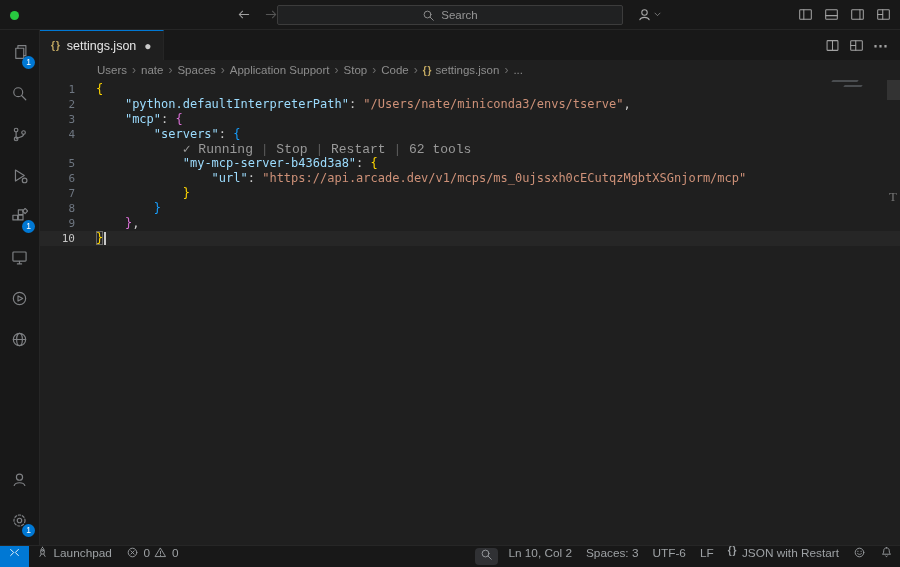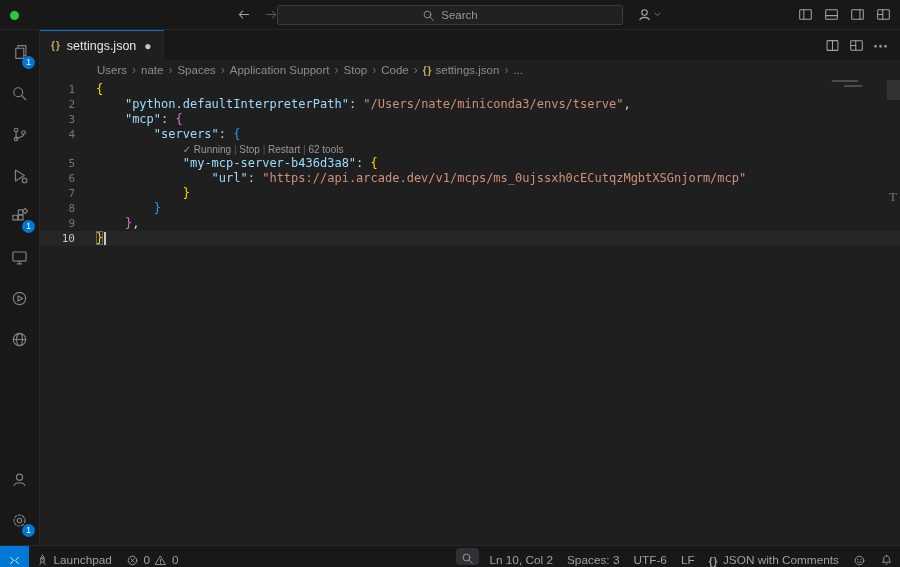--- a/index.html
+++ b/index.html
@@ -44,32 +44,32 @@
   .code{margin-left:21px;white-space:pre}
   .tok.p{color:var(--punct,#cccccc)}
   .tok.k{color:var(--json-key,#9cdcfe)}
   .tok.s{color:var(--json-string,#ce9178)}
   .tok.b1{color:var(--bracket1,#ffd700)}
   .tok.b2{color:var(--bracket2,#da70d6)}
   .tok.b3{color:var(--bracket3,#179fff)}
   .tok.link{}
   .tok.match{outline:1px solid #6a6a6a;outline-offset:-1px}
   .caret{display:inline-block;width:1.5px;height:13px;background:#c8c8c8;vertical-align:middle;margin-left:1px}
-  .codelens-text{font-family:Liberation Sans, sans-serif;font-size:10px;color:var(--codelens,#999)}
+  .codelens-text{font-family:Liberation Mono, monospace;font-size:13px;color:var(--codelens,#999)}
   .cl-indent{font-family:"DejaVu Sans Mono",monospace;font-size:12px}
   .cl-sep{color:#5c5c5c}
   .minimap{position:absolute;top:1px;right:16px;width:56px;height:30px}
   .mm-dash{position:absolute;height:2px;background:#4a4d50;transform:skewX(-35deg)}
   .scroll-slider{position:absolute;top:1px;right:0;width:13px;height:20px;background:rgba(121,121,121,.22)}
   .mini-glyph{position:absolute;right:3px;top:110px;font-size:13px;color:#767676;font-family:"Liberation Serif",serif}
 
   
   .statusbar{flex:0 0 22px;background:var(--statusbar-bg,#181818);border-top:1px solid #262626;display:flex;justify-content:space-between;font-size:11.8px;color:#9da1a4}
   .sb-left,.sb-right{display:flex;align-items:stretch}
-  .sb-item{display:flex;align-items:flex-end;gap:4.5px;padding:0 7px}
+  .sb-item{display:flex;align-items:flex-start;gap:4.5px;padding:0 7px}
   .sb-item.accent{background:var(--remote-bg,#0078d4);color:#fff;padding:0 8px}
   .sb-item.boxed{align-self:center;height:17px;background:#303134;border-radius:4px;padding:0 5px;margin-right:3px}
 
   
   .icon{display:inline-flex;align-items:center;justify-content:center;line-height:1}
   .icon svg{stroke:currentColor;fill:none;stroke-width:1.1;stroke-linecap:round;stroke-linejoin:round;display:block}
   .icon.glyph{font-weight:700}
   [data-icon="json-braces"]{color:#c5ab63;font-size:10px;letter-spacing:1px}
   [data-icon="braces"]{font-size:10px;letter-spacing:1px}
   [data-icon="more"]{font-size:15px;font-weight:400;letter-spacing:1px}
@@ -425,21 +425,21 @@
           <span data-interactable="false">Spaces: 3</span>
         </div>
         <div class="sb-item" data-interactable="true">
           <span data-interactable="false">UTF-6</span>
         </div>
         <div class="sb-item" data-interactable="true">
           <span data-interactable="false">LF</span>
         </div>
         <div class="sb-item" data-interactable="true">
           <span class="icon glyph" data-interactable="false" data-icon="braces">{}</span>
-          <span data-interactable="false">JSON with Comments</span>
+          <span data-interactable="false">JSON with Restart</span>
         </div>
         <div class="sb-item" data-interactable="true">
           <span class="icon" data-interactable="false" data-icon="feedback">
             <svg viewBox="0 0 16 16" width="13" height="13">
               <circle cx="8" cy="8" r="5.3"></circle>
               <path d="M5.6 9.3c1.4 1.5 3.4 1.5 4.8 0M6 6.4v.5M10 6.4v.5"></path>
             </svg>
           </span>
         </div>
         <div class="sb-item" data-interactable="true">

